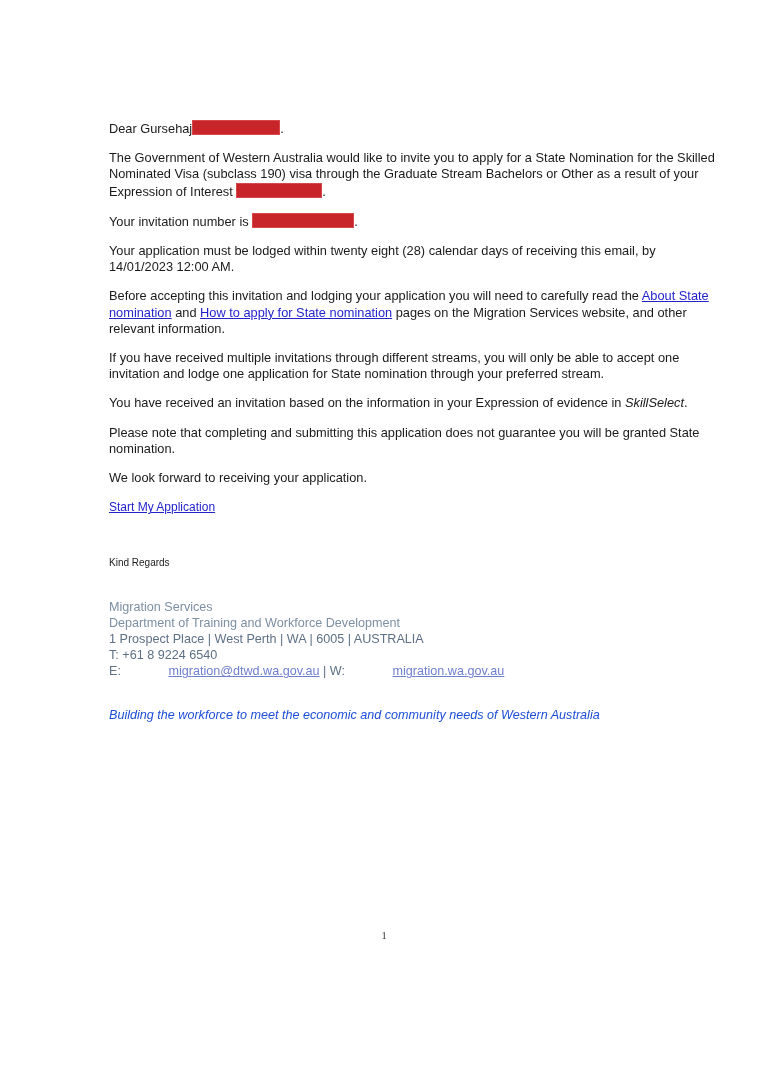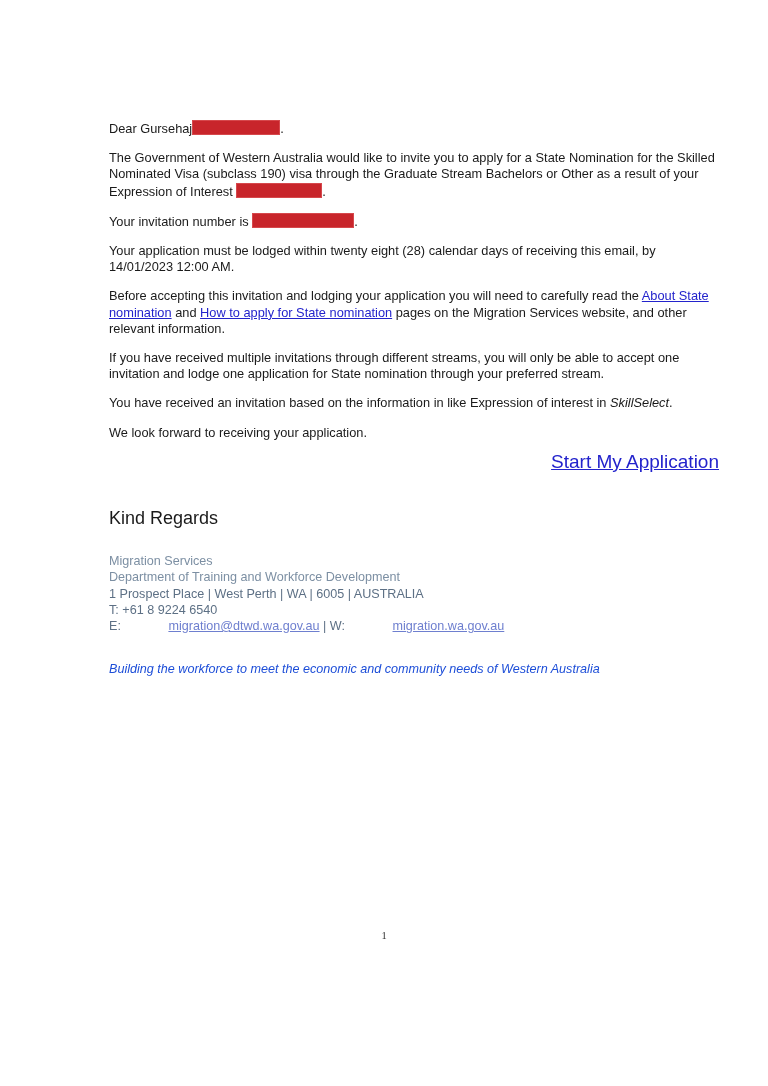--- a/index.html
+++ b/index.html
@@ -56,28 +56,27 @@
     text-decoration: underline;
     text-underline-offset: 1px;
   }
 
   .italic { font-style: italic; }
 
   .spacer-lg { height: 27px; }
 
   .standalone-link {
     margin: 0 0 13px 0;
-    font-size: 19px;
+    font-size: 12px;
     line-height: 16.2px;
-    text-align: right;
   }
 
   .kind-regards {
     margin: 0;
-    font-size: 18px;
+    font-size: 10px;
     line-height: 16.2px;
     color: #1a1a1a;
   }
 
   .signature {
     font-size: 12.6px;
     line-height: 16.2px;
   }
   .sig-line-org {
     color: #7C8FA3;
@@ -123,23 +122,24 @@
     <p class="para"><span>The Government of Western Australia would like to invite you to apply for a State Nomination for the Skilled Nominated Visa (subclass 190) visa through the Graduate Stream Bachelors or Other as a result of your Expression of Interest </span><span class="redact redact-eoi"></span><span>.</span></p>
 
     <p class="para"><span>Your invitation number is </span><span class="redact redact-invite"></span><span>.</span></p>
 
     <p class="para">Your application must be lodged within twenty eight (28) calendar days of receiving this email, by 14/01/2023 12:00 AM.</p>
 
     <p class="para"><span>Before accepting this invitation and lodging your application you will need to carefully read the </span><a class="doclink" href="#">About State nomination</a><span> and </span><a class="doclink" href="#">How to apply for State nomination</a><span> pages on the Migration Services website, and other relevant information.</span></p>
 
     <p class="para">If you have received multiple invitations through different streams, you will only be able to accept one invitation and lodge one application for State nomination through your preferred stream.</p>
 
-    <p class="para"><span>You have received an invitation based on the information in like Expression of interest in </span><span class="italic">SkillSelect</span><span>.</span></p>
+    <p class="para"><span>You have received an invitation based on the information in your Expression of evidence in </span><span class="italic">SkillSelect</span><span>.</span></p>
 
 
+    <p class="para">Please note that completing and submitting this application does not guarantee you will be granted State nomination.</p>
 
     <p class="para">We look forward to receiving your application.</p>
 
     <p class="standalone-link"><a class="doclink" href="#">Start My Application</a></p>
 
     <div class="spacer-lg"></div>
 
     <p class="kind-regards">Kind Regards</p>
 
     <div class="spacer-lg"></div>

